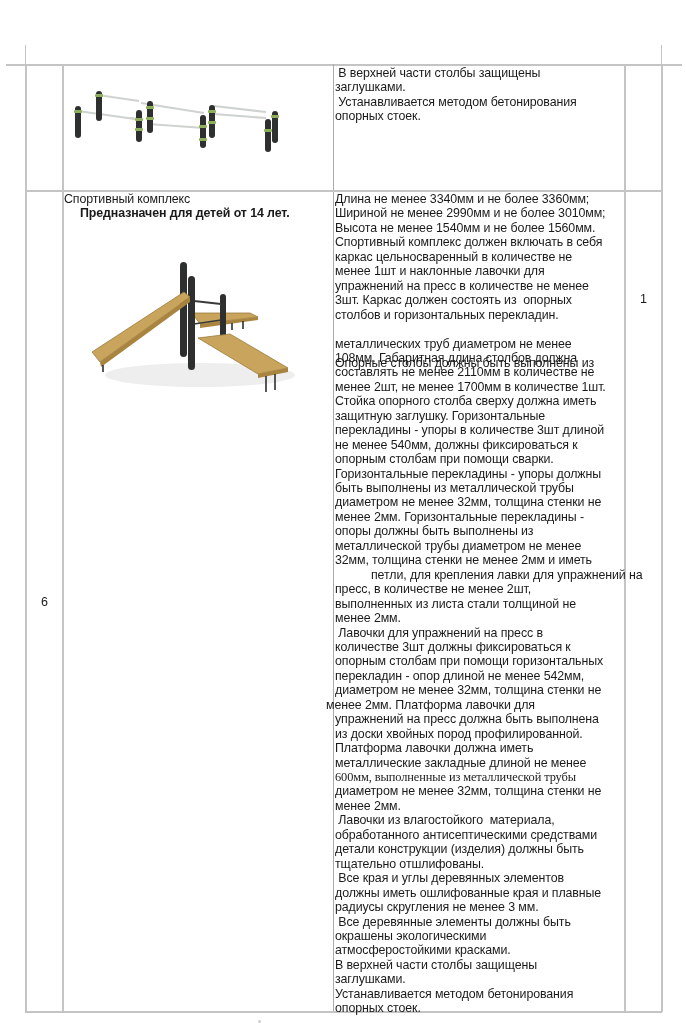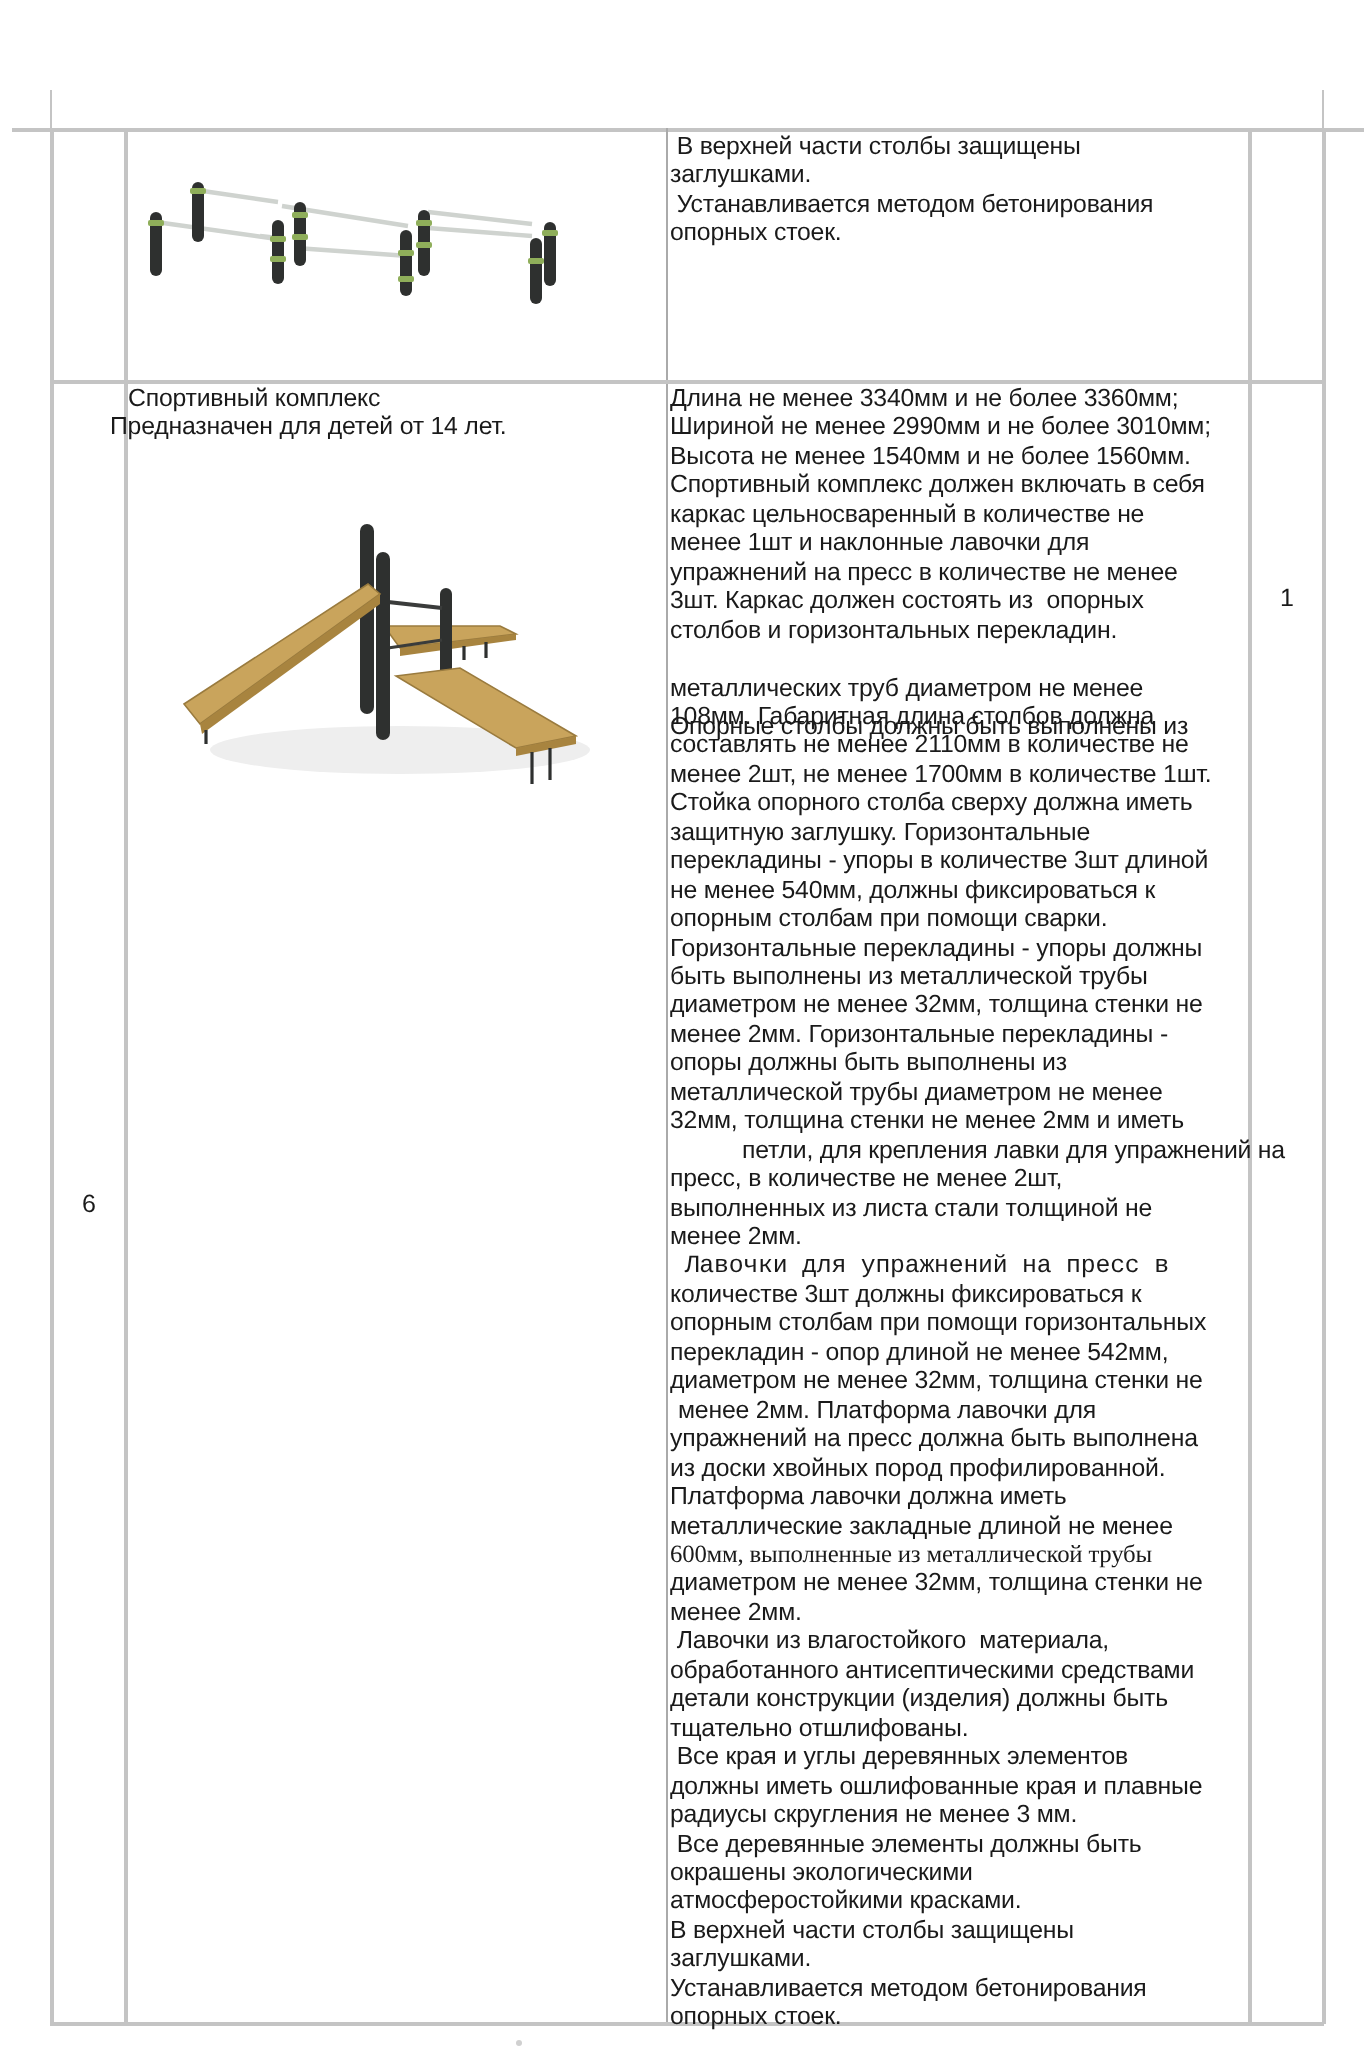--- a/index.html
+++ b/index.html
@@ -69,21 +69,21 @@
       <div class="txt" style="left: 335px; top: 94.9px;"> Устанавливается методом бетонирования</div>
       <div class="txt" style="left: 335px; top: 109.35px;">опорных стоек.</div>
     </div>
 </div>
 
 <div>
   <div class="center" style="left:26px;top:595px;width:37px;">6</div>
   <div class="center" style="left:625px;top:292px;width:37px;">1</div>
   <div id="name-lines">
       <div class="txt" style="left: 64px; top: 192px;">Спортивный комплекс</div>
-      <div class="txt" style="left: 55px; top: 206.45px;">Предназначен для детей от 14 лет.</div>
+      <div class="txt" style="left: 80px; top: 206.45px; font-weight: bold;">Предназначен для детей от 14 лет.</div>
     </div>
 
   <svg width="220" height="150" style="left:80px;top:250px;" viewBox="0 0 220 150">
 
     <ellipse cx="120" cy="125" rx="95" ry="12" fill="#eeeeee"></ellipse>
 
     <polygon points="112,63 170,63 178,67 120,74" fill="#c9a45c" stroke="#9a7b3e" stroke-width="0.8"></polygon>
     <polygon points="120,74 178,67 178,70 120,78" fill="#a8843f"></polygon>
     <line x1="152" y1="73" x2="152" y2="80" stroke="#2e302f" stroke-width="1.6"></line>
     <line x1="163" y1="71" x2="163" y2="79" stroke="#2e302f" stroke-width="1.6"></line>
@@ -130,26 +130,26 @@
       <div class="txt" style="left: 335px; top: 481px;">быть выполнены из металлической трубы</div>
       <div class="txt" style="left: 335px; top: 495.45px;">диаметром не менее 32мм, толщина стенки не</div>
       <div class="txt" style="left: 335px; top: 509.9px;">менее 2мм. Горизонтальные перекладины -</div>
       <div class="txt" style="left: 335px; top: 524.35px;">опоры должны быть выполнены из</div>
       <div class="txt" style="left: 335px; top: 538.8px;">металлической трубы диаметром не менее</div>
       <div class="txt" style="left: 335px; top: 553.25px;">32мм, толщина стенки не менее 2мм и иметь</div>
       <div class="txt" style="left: 335px; top: 567.7px; padding-left: 36px;">петли, для крепления лавки для упражнений на</div>
       <div class="txt" style="left: 335px; top: 582.15px;">пресс, в количестве не менее 2шт,</div>
       <div class="txt" style="left: 335px; top: 596.6px;">выполненных из листа стали толщиной не</div>
       <div class="txt" style="left: 335px; top: 611.05px;">менее 2мм.</div>
-      <div class="txt" style="left: 335px; top: 625.5px; font-family: Liberation Mono, monospace;"> Лавочки для упражнений на пресс в</div>
+      <div class="txt" style="left: 335px; top: 625.5px;"> Лавочки для упражнений на пресс в</div>
       <div class="txt" style="left: 335px; top: 639.95px;">количестве 3шт должны фиксироваться к</div>
       <div class="txt" style="left: 335px; top: 654.4px;">опорным столбам при помощи горизонтальных</div>
       <div class="txt" style="left: 335px; top: 668.85px;">перекладин - опор длиной не менее 542мм,</div>
       <div class="txt" style="left: 335px; top: 683.3px;">диаметром не менее 32мм, толщина стенки не</div>
-      <div class="txt" style="left: 339px; top: 697.75px;">менее 2мм. Платформа лавочки для</div>
+      <div class="txt" style="left: 326px; top: 697.75px;">менее 2мм. Платформа лавочки для</div>
       <div class="txt" style="left: 335px; top: 712.2px;">упражнений на пресс должна быть выполнена</div>
       <div class="txt" style="left: 335px; top: 726.65px;">из доски хвойных пород профилированной.</div>
       <div class="txt" style="left: 335px; top: 741.1px;">Платформа лавочки должна иметь</div>
       <div class="txt" style="left: 335px; top: 755.55px;">металлические закладные длиной не менее</div>
       <div class="txt" style="left: 335px; top: 770px; font-family: Liberation Serif, serif;">600мм, выполненные из металлической трубы</div>
       <div class="txt" style="left: 335px; top: 784.45px;">диаметром не менее 32мм, толщина стенки не</div>
       <div class="txt" style="left: 335px; top: 798.9px;">менее 2мм.</div>
       <div class="txt" style="left: 335px; top: 813.35px;"> Лавочки из влагостойкого  материала,</div>
       <div class="txt" style="left: 335px; top: 827.8px;">обработанного антисептическими средствами</div>
       <div class="txt" style="left: 335px; top: 842.25px;">детали конструкции (изделия) должны быть</div>

